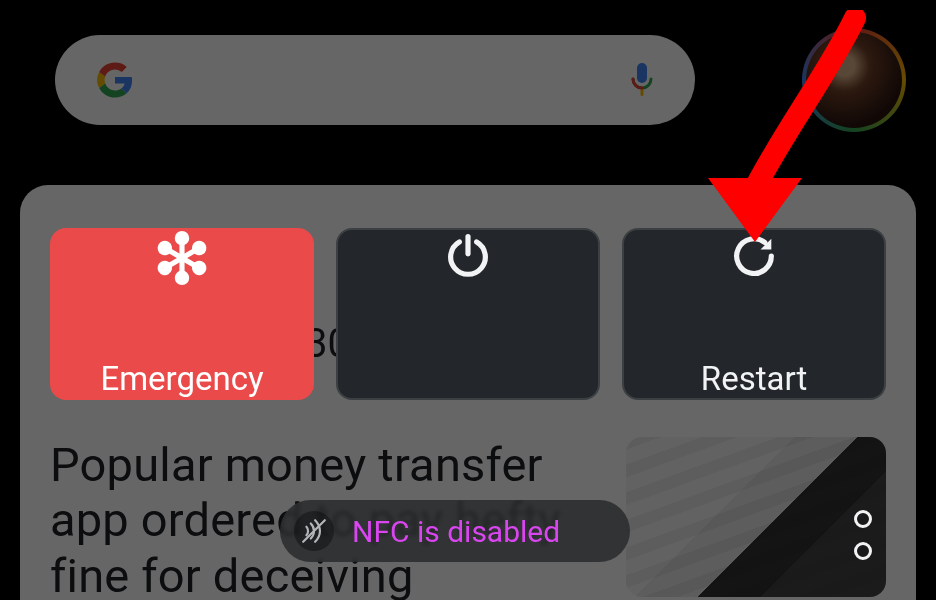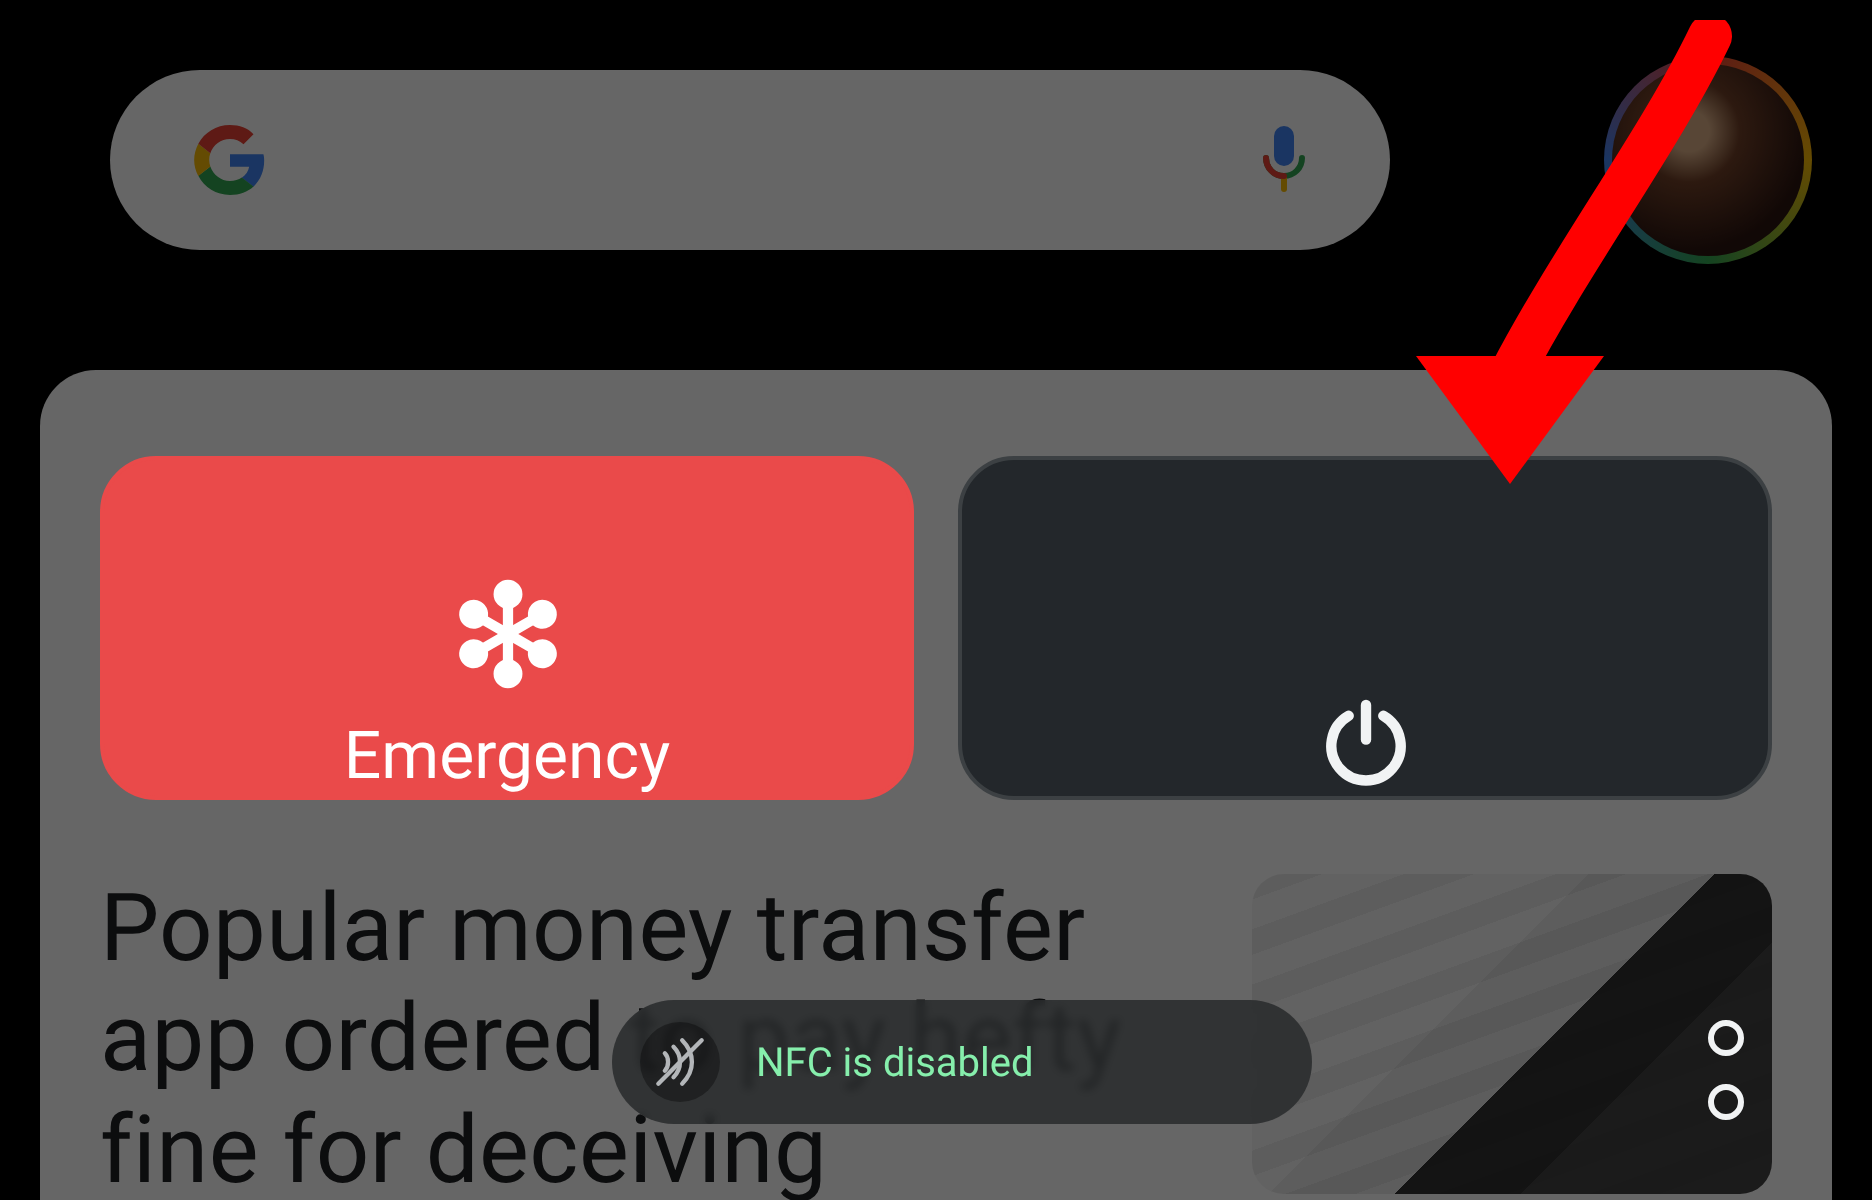--- a/index.html
+++ b/index.html
@@ -123,56 +123,56 @@
     z-index: 20;
     top: 228px;
     left: 50px;
     right: 50px;
     display: flex;
     gap: 22px;
   }
   .power-btn {
     flex: 1 1 0;
     height: 168px;
-    border-radius: 28px;
+    border-radius: 16px;
     background: #23272b;
     border: 2px solid #3c4043;
     display: flex;
     flex-direction: column;
     align-items: center;
-    justify-content: flex-end;
+    justify-content: space-between;
     gap: 14px;
     color: #f1f3f4;
     font-size: 33px;
     cursor: pointer;
   }
   .power-btn.emerg {
     background: #ea4a4a;
     border-color: #ea4a4a;
     color: #fff;
   }
   .power-btn svg { stroke: currentColor; fill: none; }
 
   
   .toast {
     position: absolute;
     z-index: 25;
-    left: 306px;
+    left: 280px;
     top: 500px;
     width: 350px;
     height: 62px;
     background: rgba(40,42,44,.85);
     border-radius: 40px;
     display: flex;
     align-items: center;
     gap: 18px;
     padding: 0 24px 0 14px;
     box-sizing: border-box;
-    color: #86efac;
-    font-size: 20px;
+    color: #d946ef;
+    font-size: 30px;
     backdrop-filter: blur(2px);
   }
   .toast .nfc-icon{
     width: 40px; height: 40px; border-radius:50%;
     background: rgba(0,0,0,.35);
     display:flex;align-items:center;justify-content:center;
     color:#b3b6b9;
   }
 
   
@@ -248,20 +248,27 @@
     <span>Emergency</span>
   </div>
 
   <div class="power-btn">
     <svg width="52" height="52" viewBox="0 0 24 24" stroke-width="2.4" stroke-linecap="round">
       <path d="M8 5.5a8 8 0 1 0 8 0"></path>
       <line x1="12" y1="3" x2="12" y2="11"></line>
     </svg>
   </div>
 
+  <div class="power-btn">
+    <svg width="52" height="52" viewBox="0 0 24 24" stroke-width="2.4" stroke-linecap="round">
+      <path d="M20 12a8 8 0 1 1-3-6.2"></path>
+      <path d="M20 4v5h-5" fill="currentColor" stroke="none"></path>
+    </svg>
+    <span>Restart</span>
+  </div>
 </div>
 
 <div class="toast">
   <span class="nfc-icon">
     <svg width="26" height="26" viewBox="0 0 24 24" fill="none" stroke="currentColor" stroke-width="2" stroke-linecap="round">
       <path d="M5 8c2 2 2 6 0 8"></path>
       <path d="M9 5c4 4 4 10 0 14"></path>
       <path d="M13 2c6 6 6 14 0 20"></path>
       <line x1="2" y1="22" x2="22" y2="2"></line>
     </svg>

